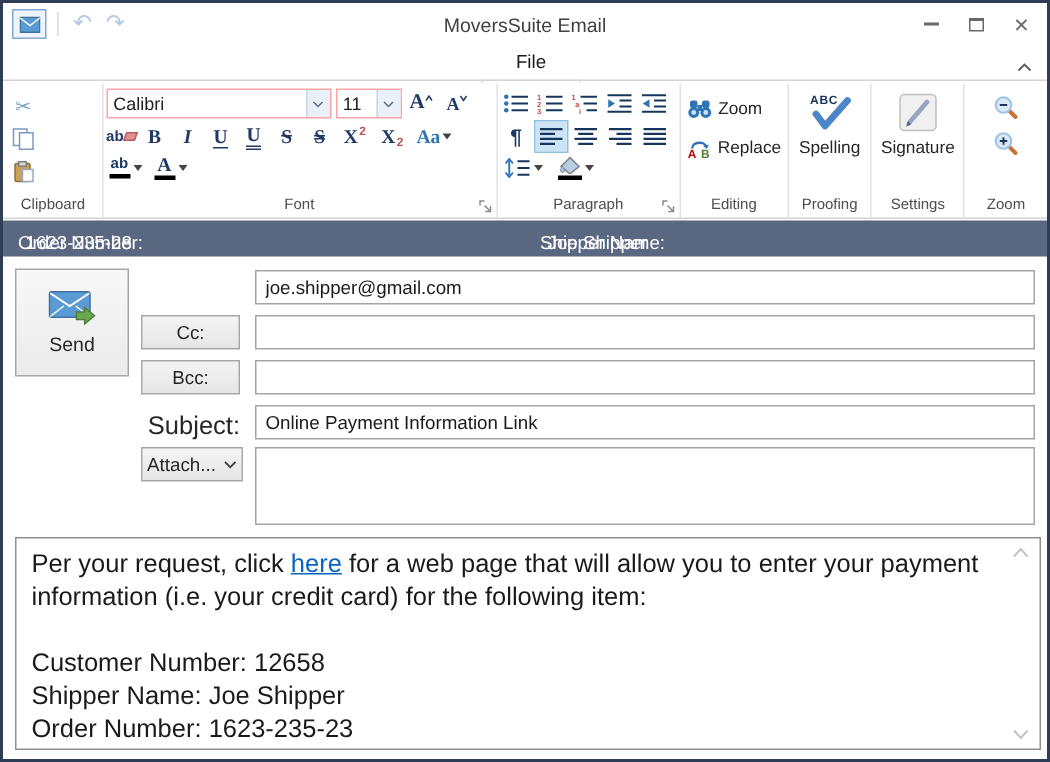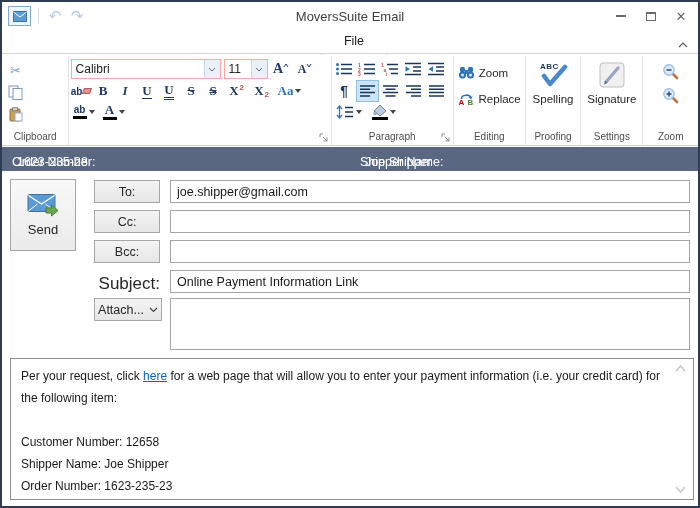--- a/index.html
+++ b/index.html
@@ -45,28 +45,28 @@
   .swatchbar { width:14px; height:3px; background:#000; margin-top:1px; }
   .splitbtn { display:flex; align-items:center; padding:1px 2px; }
   .menulabel { font-size:11.5px; color:#262626; margin-left:4px; }
   .editrow { display:flex; align-items:center; height:23px; padding:0 2px; }
   
   .infobar { position:absolute; top:145px; left:0; right:0; height:24px; background:#5a6780; color:#fff; font-size:12.5px; }
   .infobar span { position:absolute; top:4px; white-space:nowrap; }
   .ib-order { left:10px; } .ib-shipper { left:358px; }
   .ib-val { margin-left:5px; }
   
-  .sendbtn { position:absolute; left:8px; top:177px; width:66px; height:72px; border:1px solid #a6a6a6; background:linear-gradient(#f8f8f8,#ebebeb); display:flex; flex-direction:column; align-items:center; justify-content:center; gap:5px; font-size:13px; color:#262626; }
+  .sendbtn { position:absolute; left:8px; top:177px; width:76px; height:72px; border:1px solid #a6a6a6; background:linear-gradient(#f8f8f8,#ebebeb); display:flex; flex-direction:column; align-items:center; justify-content:center; gap:5px; font-size:13px; color:#262626; }
   .fieldbtn { position:absolute; left:92px; width:66px; height:23px; border:1px solid #a6a6a6; background:linear-gradient(#f4f4f4,#e6e6e6); font-size:12.5px; color:#262626; display:flex; align-items:center; justify-content:center; }
   .fieldinput { position:absolute; left:168px; width:520px; height:23px; border:1px solid #a5a5a5; font-size:12.5px; padding:0 6px; font-family:"Liberation Sans", sans-serif; color:#1a1a1a; background:#fff; }
   .sublabel { position:absolute; left:82px; width:76px; top:272px; text-align:right; font-size:17px; color:#262626; }
   .attachbtn { position:absolute; left:92px; top:296px; width:68px; height:23px; border:1px solid #a6a6a6; background:linear-gradient(#f4f4f4,#e6e6e6); font-size:12.5px; color:#262626; display:flex; align-items:center; justify-content:center; gap:5px; }
   .attachbox { position:absolute; left:168px; top:296px; width:520px; height:52px; border:1px solid #a5a5a5; background:#fff; }
   
-  .bodybox { position:absolute; left:8px; top:356px; width:684px; height:142px; border:1px solid #8f8f8f; background:#fff; padding:6px 28px 6px 10px; font-size:12px; line-height:22px; color:#1a1a1a; }
+  .bodybox { position:absolute; left:8px; top:356px; width:684px; height:142px; border:1px solid #8f8f8f; background:#fff; padding:6px 28px 6px 10px; font-size:17px; line-height:22px; color:#1a1a1a; }
   .bodybox a { color:#0563c1; }
   .bgap { height:22px; }
   .bscroll { position:absolute; right:7px; }
   .bscroll.up { top:6px; } .bscroll.dn { bottom:6px; }
   .ic { display:block; }
 </style>
 </head>
 <body>
 
 <div class="window">
@@ -212,20 +212,21 @@
           </div>
           <div class="splitbtn">
             <span style="display:flex; flex-direction:column; align-items:center;">
               <span class="serifL" style="line-height:12px;">A</span>
               <span class="swatchbar"></span>
             </span>
             <span class="caret"></span>
           </div>
         </div>
       </div>
+      <div class="glabel">Font</div>
       <div class="launcher">
         <svg class="ic" width="11" height="11" viewBox="0 0 11 11">
             <path d="M2 5 V2 H5" fill="none" stroke="#8a8a8a"></path>
             <path d="M5 5 L9 9 M9 5.5 V9 H5.5" fill="none" stroke="#8a8a8a"></path>
           </svg>
       </div>
     </div>
 
     <div class="group" style="width:123px;">
       <div class="gbody" style="display:flex; flex-direction:column; gap:2px; padding-top:2px;">
@@ -412,23 +413,20 @@
   <div class="sendbtn">
     <svg class="ic" width="32" height="24" viewBox="0 0 32 24">
       <rect x="1" y="1.5" width="27" height="17" rx="1.5" fill="#5b9bd5" stroke="#41719c"></rect>
       <path d="M1.5 2.5 L14.5 11 L27.5 2.5" stroke="#fff" fill="none" stroke-width="1.3"></path>
       <path d="M1.5 18 L10.5 11 M27.5 18 L18.5 11" stroke="#fff" fill="none"></path>
       <path d="M19 15 h5.5 v-3 l6.5 5.5 -6.5 5.5 v-3 H19 Z" fill="#6aa84f" stroke="#4e7e3a"></path>
     </svg>
     <span>Send</span>
   </div>
 
-  <div class="fieldbtn" style="top:178px;">
-      <span>To:</span>
-    </div>
   <input class="fieldinput" style="top: 178px;" value="joe.shipper@gmail.com">
 
   <div class="fieldbtn" style="top:208px;">
       <span>Cc:</span>
     </div>
   <input class="fieldinput" style="top: 208px;" value="">
 
   <div class="fieldbtn" style="top:238px;">
       <span>Bcc:</span>
     </div>

